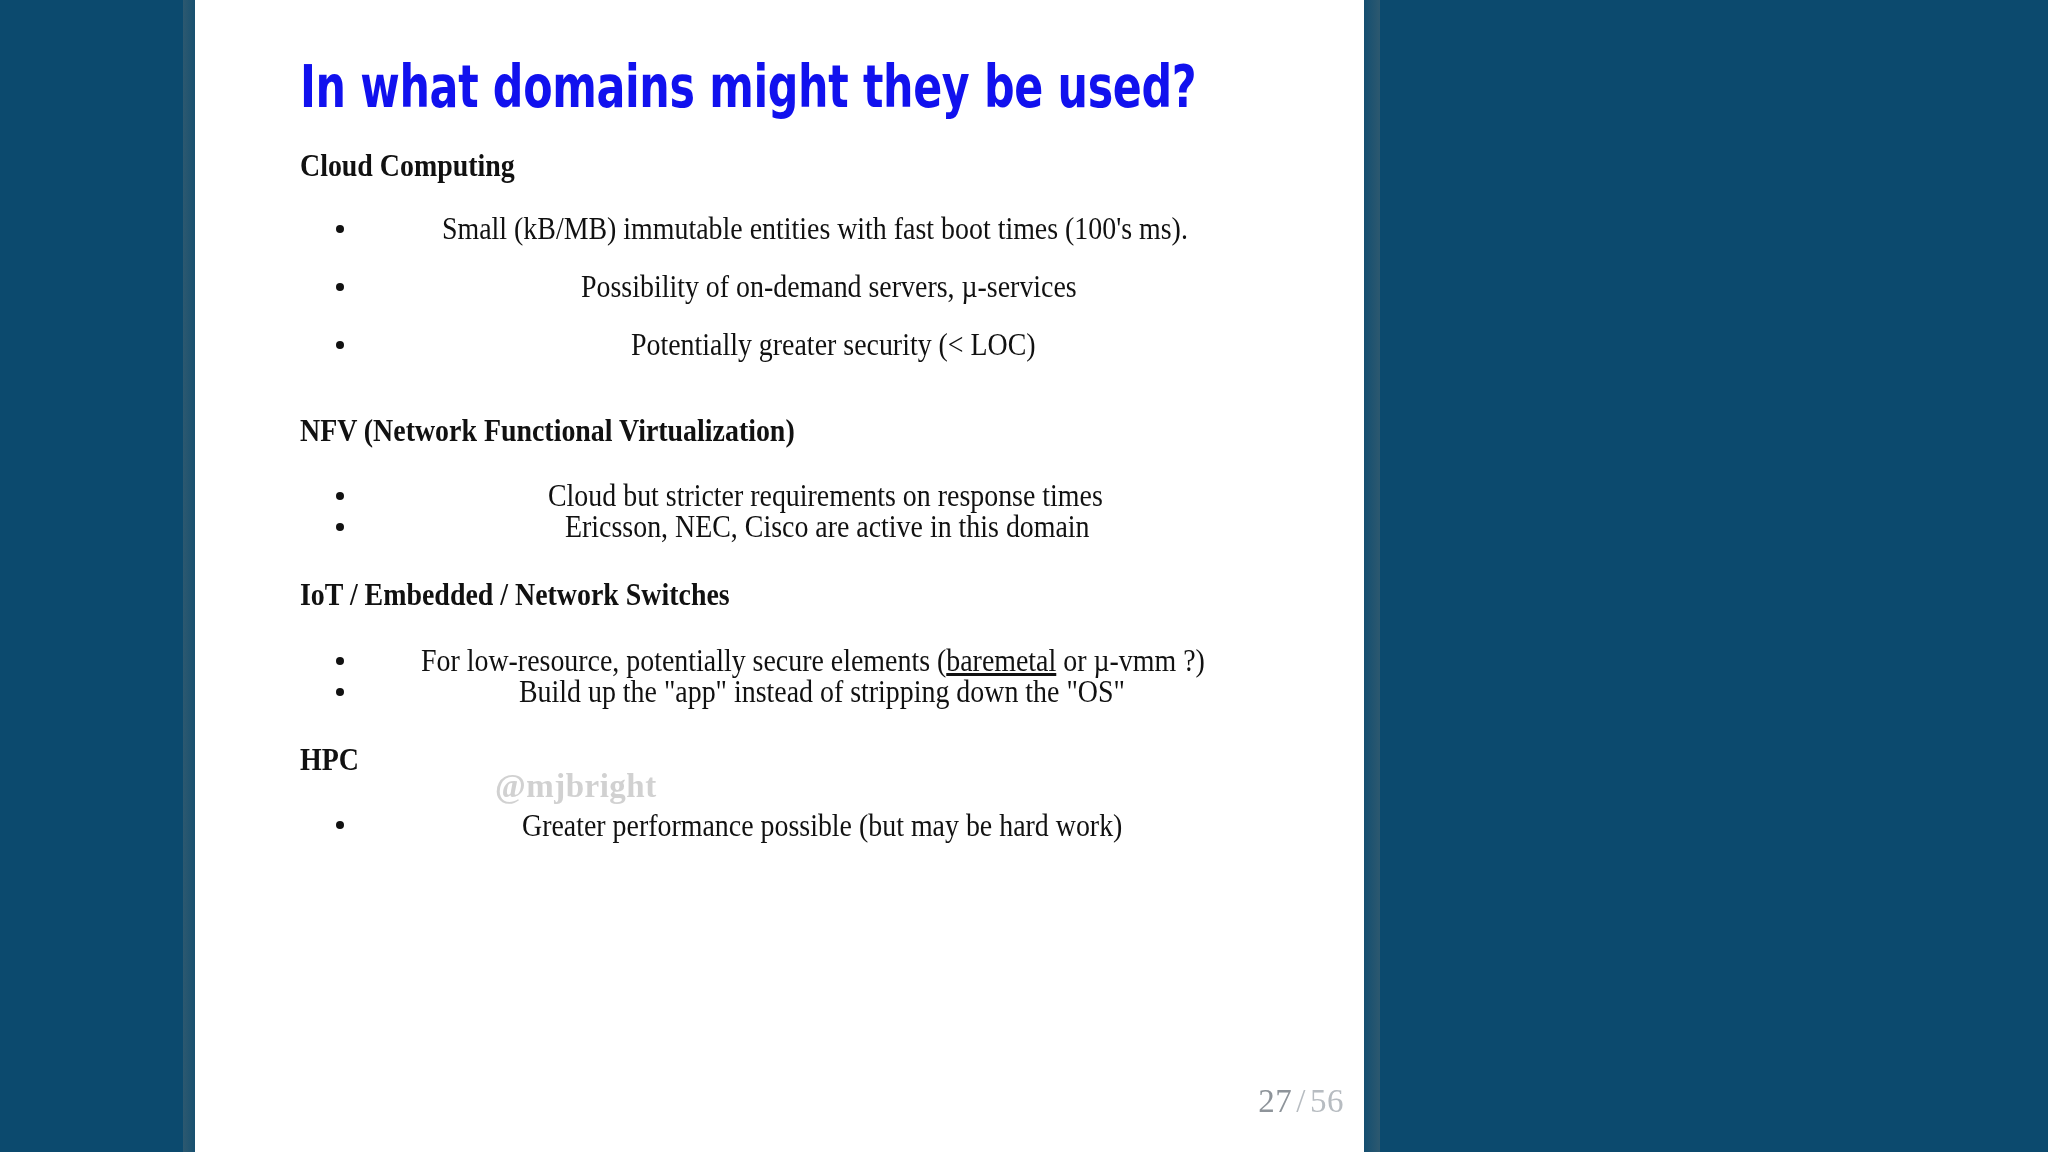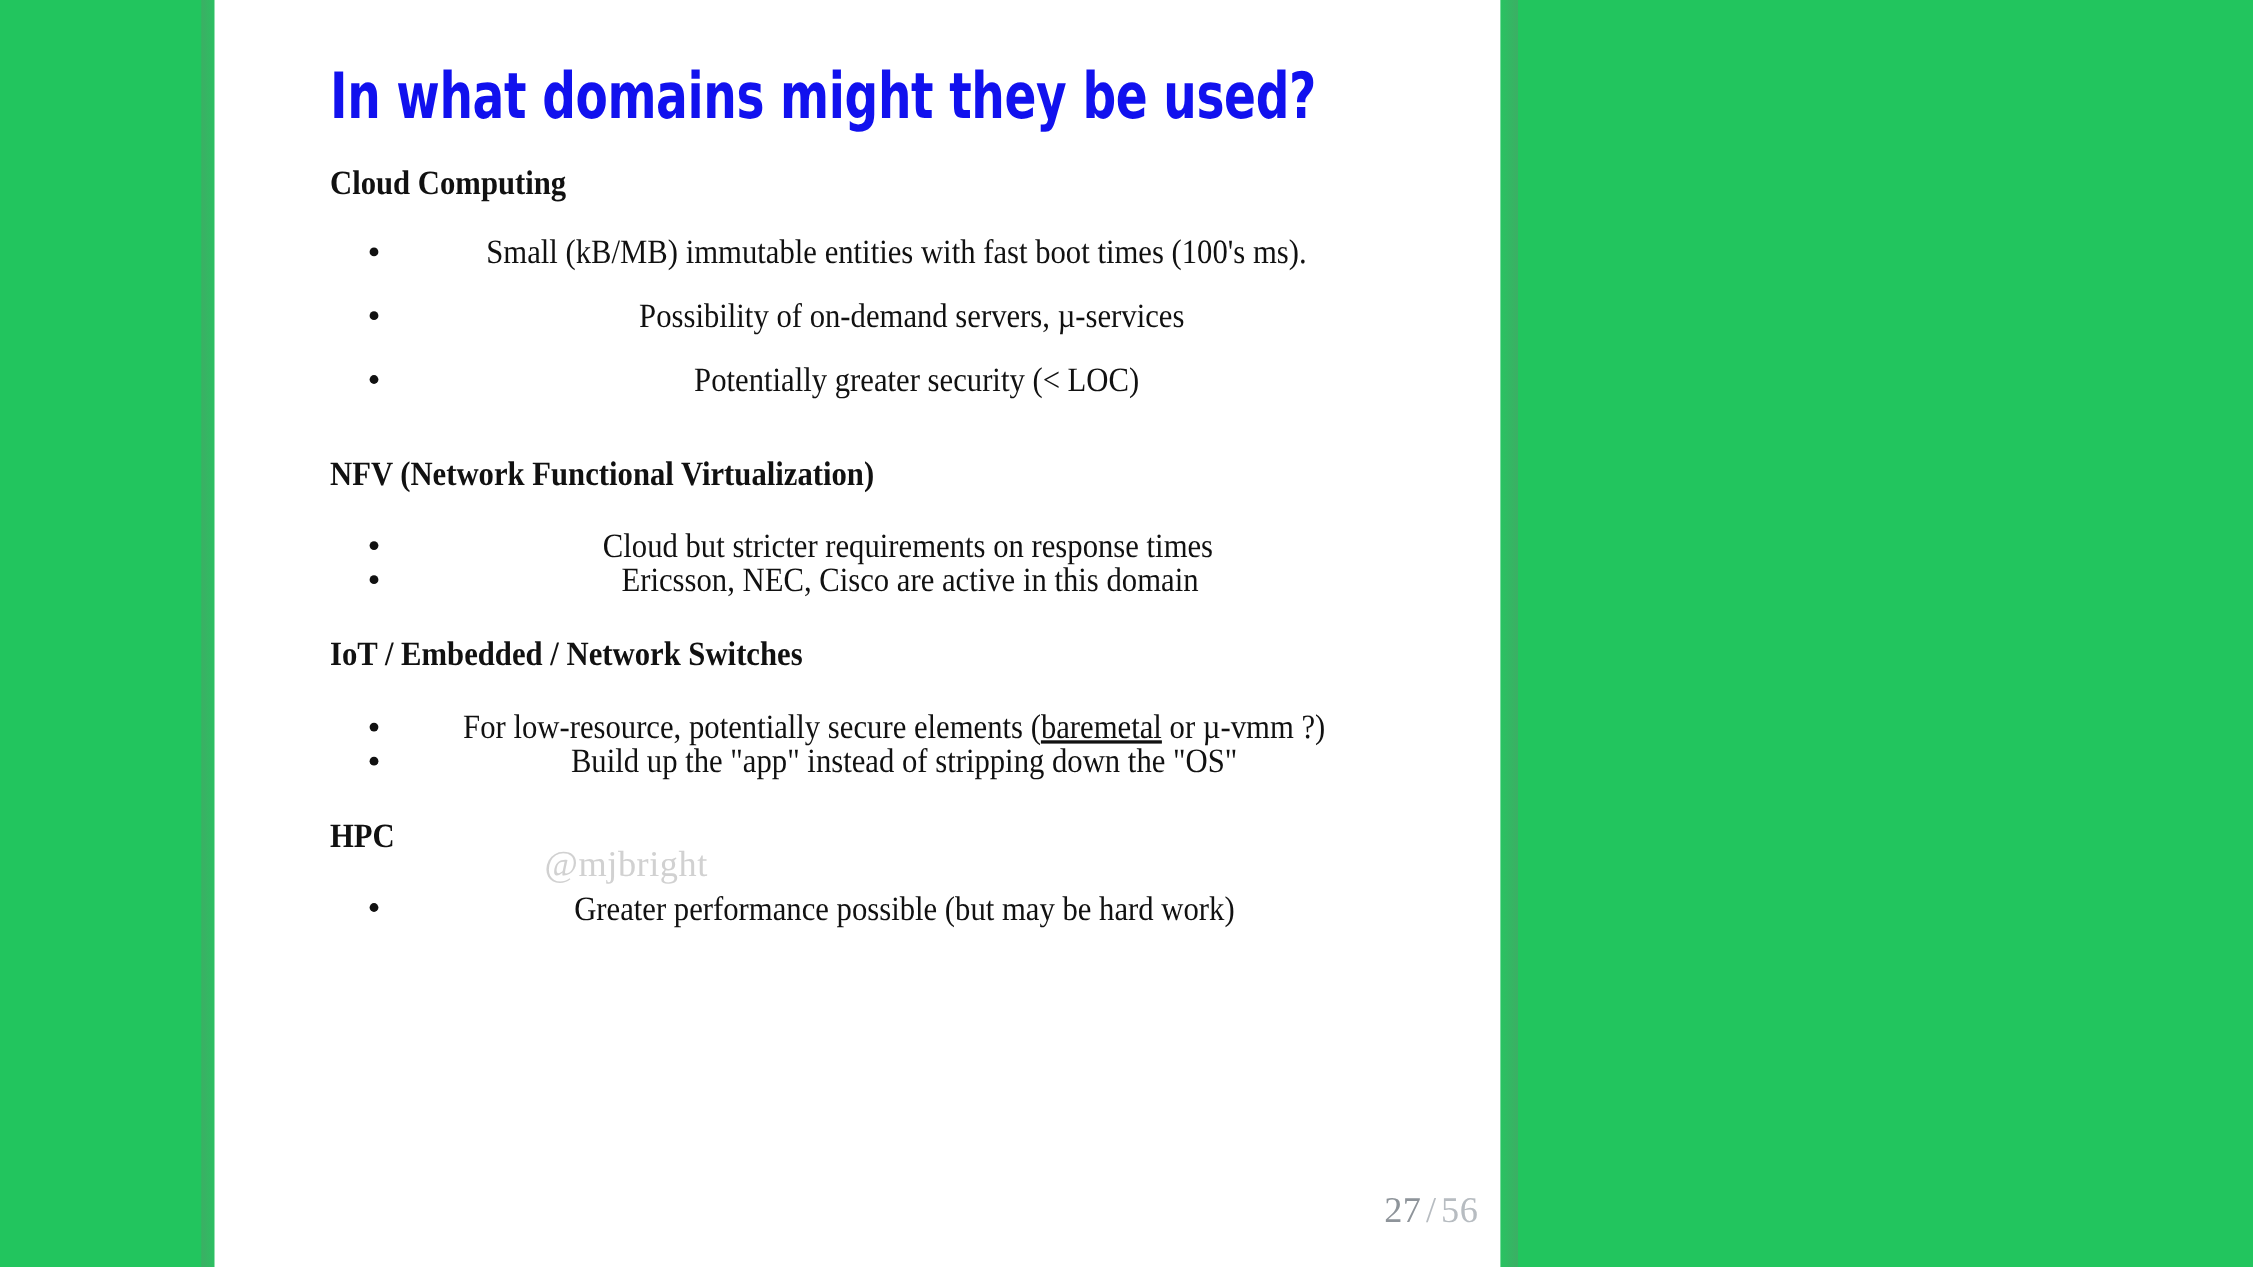--- a/index.html
+++ b/index.html
@@ -13,21 +13,21 @@
     background: #d9dbd4;
     font-family: "Liberation Serif", serif;
     position: relative;
   }
 
   
   #stage {
     position: absolute;
     left: 0; top: 0;
     width: 2048px; height: 1152px;
-    background: #22c55e;
+    background: #0c4a6e;
   }
 
   
   .edge-shade-left {
     position: absolute;
     left: 183px; top: 0;
     width: 14px; height: 1152px;
     background: linear-gradient(to right, rgba(120,122,115,0.30), rgba(160,162,155,0.05));
   }
   .edge-shade-right {
@@ -131,20 +131,21 @@
     position: absolute;
     left: 300px;
     top: 768px;
     font-family: "Liberation Serif", serif;
     font-size: 33px;
     color: #c9c9c9;
     opacity: 0.85;
     letter-spacing: 0.5px;
     user-select: none;
     pointer-events: none;
+    font-weight: bold;
   }
 
   
   .page-number {
     position: absolute;
     right: 20px;
     bottom: 32px;
     font-family: "Liberation Serif", serif;
     font-size: 33px;
     color: #9aa0a6;

